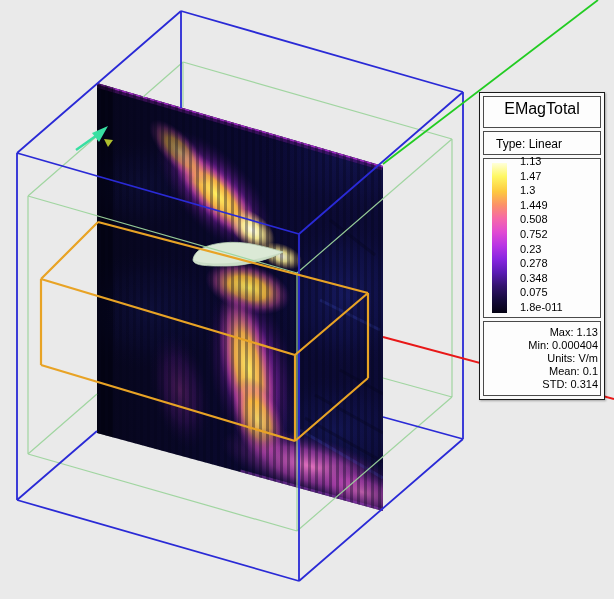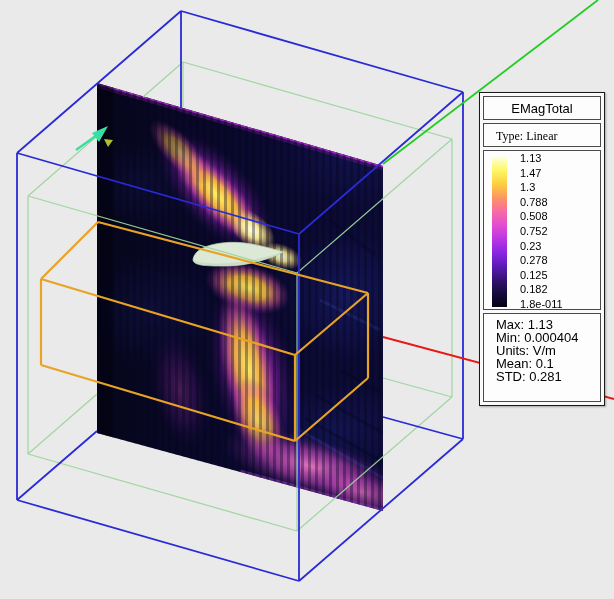--- a/index.html
+++ b/index.html
@@ -9,35 +9,35 @@
   }
   #scene{position:absolute;left:0;top:0;}
   
   .legend{
     position:absolute;left:479px;top:92px;width:126px;box-sizing:border-box;
     background:#fafafa;border:1px solid #1a1a1a;padding:3px;
     box-shadow:1px 1px 2px rgba(0,0,0,.3);
   }
   .lg-box{border:1px solid #4a4a4a;background:#fdfdfd;margin-bottom:3px;box-sizing:border-box;}
   .lg-box:last-child{margin-bottom:0;}
-  .lg-title{height:24px;line-height:24px;text-align:center;font-size:13px;color:#000;}
-  .lg-type{height:24px;line-height:24px;padding-left:12px;font-size:12px;color:#000;font-family:Liberation Serif, serif;}
-  .lg-barsec{height:160px;display:flex;align-items:flex-start;padding:6px 2px 4px 8px;}
+  .lg-title{height:32px;line-height:24px;text-align:center;font-size:16px;color:#000;}
+  .lg-type{height:24px;line-height:24px;padding-left:12px;font-size:12px;color:#000;}
+  .lg-barsec{height:160px;display:flex;align-items:flex-end;padding:6px 2px 4px 8px;}
   .colorbar{
     width:15px;height:150px;flex:0 0 15px;
     background:linear-gradient(to bottom,
       #ffffd9 0%,#fef763 9%,#fdc93f 19%,#fb9168 28%,#f668a8 37%,
       #e14bd2 46%,#b935e4 55%,#8825e0 64%,#5a1bb4 73%,#33136e 82%,
       #160b3d 91%,#050213 100%);
   }
   .ticks{
     display:flex;flex-direction:column;justify-content:space-between;
     height:158px;margin-left:13px;margin-top:-5px;font-size:11px;color:#000;
   }
-  .lg-stats{padding:4px 2px 18px 12px;font-size:13px;line-height:13px;color:#000;}
+  .lg-stats{padding:4px 2px 4px 12px;font-size:11px;line-height:13px;color:#000;text-align:right;}
 </style>
 </head>
 <body>
 
 <div id="stage">
 
   <svg id="scene" width="614" height="599" viewBox="0 0 614 599">
     <defs>
       <clipPath id="planeClip">
         <polygon points="97,83 383,166 383,511 97,433"></polygon>
@@ -161,32 +161,32 @@
 
   <div class="legend">
     <div class="lg-box lg-title">EMagTotal</div>
     <div class="lg-box lg-type">Type: Linear</div>
     <div class="lg-box lg-barsec">
       <div class="colorbar"></div>
       <div class="ticks">
         <div class="tick">1.13</div>
         <div class="tick">1.47</div>
         <div class="tick">1.3</div>
-        <div class="tick">0.788</div>
+        <div class="tick">1.449</div>
         <div class="tick">0.508</div>
         <div class="tick">0.752</div>
         <div class="tick">0.23</div>
         <div class="tick">0.278</div>
-        <div class="tick">0.125</div>
-        <div class="tick">0.182</div>
+        <div class="tick">0.348</div>
+        <div class="tick">0.075</div>
         <div class="tick">1.8e-011</div>
       </div>
     </div>
     <div class="lg-box lg-stats">
       <div class="stat-line">Max: 1.13</div>
       <div class="stat-line">Min: 0.000404</div>
       <div class="stat-line">Units: V/m</div>
       <div class="stat-line">Mean: 0.1</div>
-      <div class="stat-line">STD: 0.281</div>
+      <div class="stat-line">STD: 0.314</div>
     </div>
   </div>
 
 </div>
 
 </body></html>

